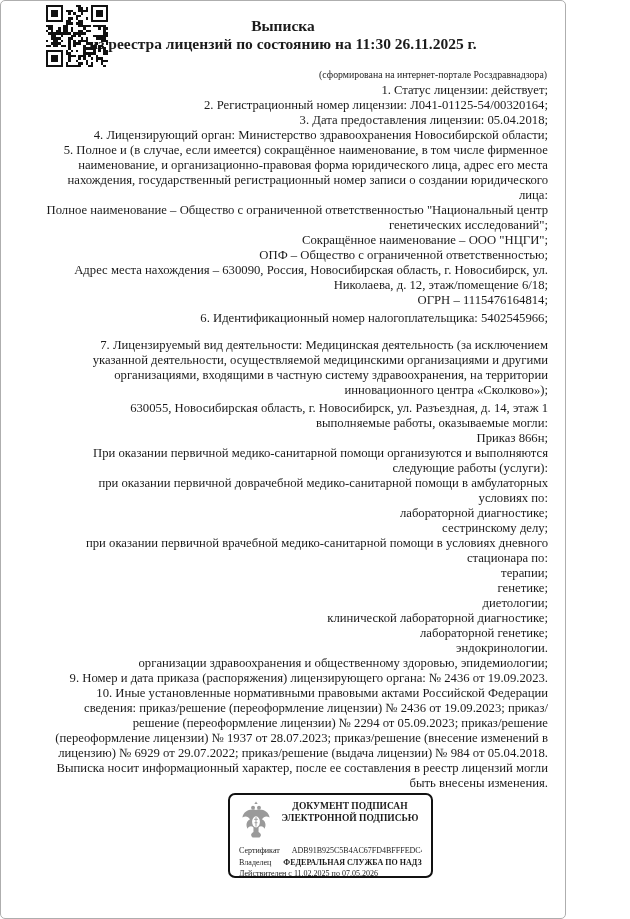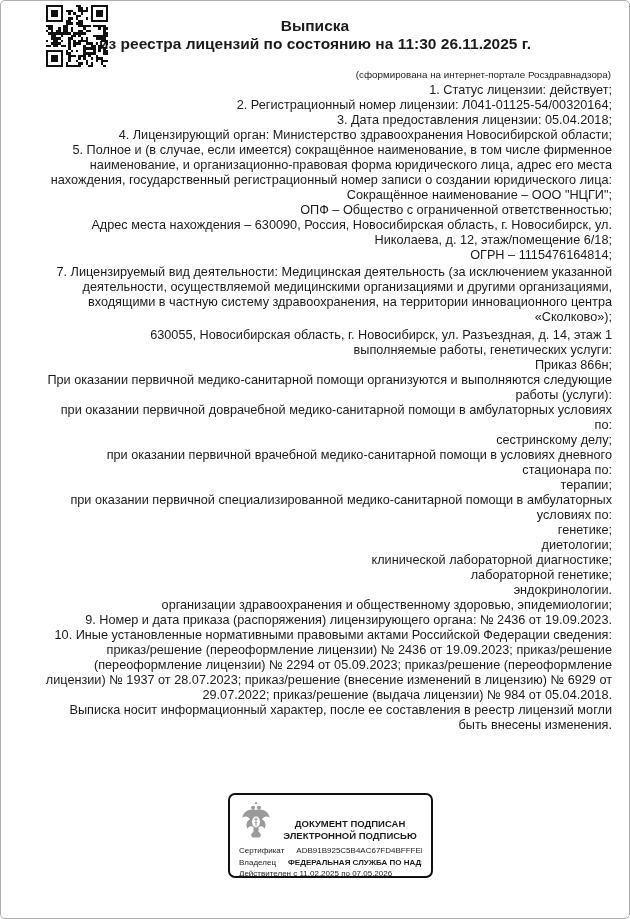--- a/index.html
+++ b/index.html
@@ -1,23 +1,23 @@
 <!DOCTYPE html>
 <html><head>
 <meta charset="utf-8">
 <style>
   * { margin:0; padding:0; box-sizing:border-box; }
   html,body { background:#ffffff; }
   .page {
     position:relative;
-    width:630px; height:919px;
+    width:566px; height:919px;
     background:#ffffff;
     border:1px solid #aeaeae;
     border-radius:5px;
-    font-family:Liberation Sans, sans-serif;
+    font-family:Liberation Serif, serif;
     color:#1b1b1b;
     overflow:hidden;
   }
   .qr {
     position:absolute; left:45px; top:4px;
     width:62px; height:62px;
   }
   .header { padding-top:16px; text-align:center; }
   .title-line {
     font-weight:bold;
@@ -33,34 +33,34 @@
     color:#222;
   }
   .body {
     margin-top:3px;
     padding:0 17px 0 43px;
     font-size:12.7px;
     line-height:15px;
     text-align:right;
   }
   .para { }
-  .g2 { margin-top:2px; }
+  .g2 { margin-top:12px; }
   .g3 { margin-top:3px; }
   .ind1 { text-indent:10px; }
   .ind2 { text-indent:19px; }
   .stamp {
     position:absolute; left:227px; top:792px;
     width:205px; height:85px;
     border:2px solid #111;
     border-radius:7px;
     background:#fff;
     padding:5px 9px 4px 9px;
     overflow:hidden;
   }
-  .stamp-top { display:flex; align-items:flex-end; gap:7px; }
+  .stamp-top { display:flex; align-items:flex-start; gap:7px; }
   .emblem { width:34px; height:42px; flex:0 0 auto; }
   .stamp-title {
     flex:1;
     text-align:center;
     font-weight:bold;
     font-size:9.5px;
     line-height:12px;
     padding-right:2px;
   }
   .stamp-lines { margin-top:3px; }
@@ -394,34 +394,36 @@
     <div class="title-line">из реестра лицензий по состоянию на 11:30 26.11.2025 г.</div>
     <div class="formed-note">(сформирована на интернет-портале Росздравнадзора)</div>
   </div>
 
   <div class="body">
     <div class="para">1. Статус лицензии: действует;</div>
     <div class="para">2. Регистрационный номер лицензии: Л041-01125-54/00320164;</div>
     <div class="para">3. Дата предоставления лицензии: 05.04.2018;</div>
     <div class="para">4. Лицензирующий орган: Министерство здравоохранения Новосибирской области;</div>
     <div class="para">5. Полное и (в случае, если имеется) сокращённое наименование, в том числе фирменное наименование, и организационно-правовая форма юридического лица, адрес его места нахождения, государственный регистрационный номер записи о создании юридического лица:</div>
+    <div class="para">Полное наименование – Общество с ограниченной ответственностью "Национальный центр генетических исследований";</div>
     <div class="para">Сокращённое наименование – ООО "НЦГИ";</div>
     <div class="para">ОПФ – Общество с ограниченной ответственностью;</div>
     <div class="para">Адрес места нахождения – 630090, Россия, Новосибирская область, г. Новосибирск, ул. Николаева, д. 12, этаж/помещение 6/18;</div>
     <div class="para">ОГРН – 1115476164814;</div>
+    <div class="para g3">6. Идентификационный номер налогоплательщика: 5402545966;</div>
     <div class="para g2">7. Лицензируемый вид деятельности: Медицинская деятельность (за исключением указанной деятельности, осуществляемой медицинскими организациями и другими организациями, входящими в частную систему здравоохранения, на территории инновационного центра «Сколково»);</div>
     <div class="para g3">630055, Новосибирская область, г. Новосибирск, ул. Разъездная, д. 14, этаж 1</div>
-    <div class="para">выполняемые работы, генетических услуги:</div>
+    <div class="para">выполняемые работы, оказываемые могли:</div>
     <div class="para">Приказ 866н;</div>
     <div class="para">При оказании первичной медико-санитарной помощи организуются и выполняются следующие работы (услуги):</div>
     <div class="para ind1">при оказании первичной доврачебной медико-санитарной помощи в амбулаторных условиях по:</div>
+    <div class="para ind2">лабораторной диагностике;</div>
     <div class="para ind2">сестринскому делу;</div>
     <div class="para ind1">при оказании первичной врачебной медико-санитарной помощи в условиях дневного стационара по:</div>
     <div class="para ind2">терапии;</div>
-    <div class="para ind1">при оказании первичной специализированной медико-санитарной помощи в амбулаторных условиях по:</div>
     <div class="para ind2">генетике;</div>
     <div class="para ind2">диетологии;</div>
     <div class="para ind2">клинической лабораторной диагностике;</div>
     <div class="para ind2">лабораторной генетике;</div>
     <div class="para ind2">эндокринологии.</div>
     <div class="para ind2">организации здравоохранения и общественному здоровью, эпидемиологии;</div>
     <div class="para">9. Номер и дата приказа (распоряжения) лицензирующего органа: № 2436 от 19.09.2023.</div>
     <div class="para">10. Иные установленные нормативными правовыми актами Российской Федерации сведения: приказ/решение (переоформление лицензии) № 2436 от 19.09.2023; приказ/решение (переоформление лицензии) № 2294 от 05.09.2023; приказ/решение (переоформление лицензии) № 1937 от 28.07.2023; приказ/решение (внесение изменений в лицензию) № 6929 от 29.07.2022; приказ/решение (выдача лицензии) № 984 от 05.04.2018.</div>
     <div class="para">Выписка носит информационный характер, после ее составления в реестр лицензий могли быть внесены изменения.</div>
   </div>

